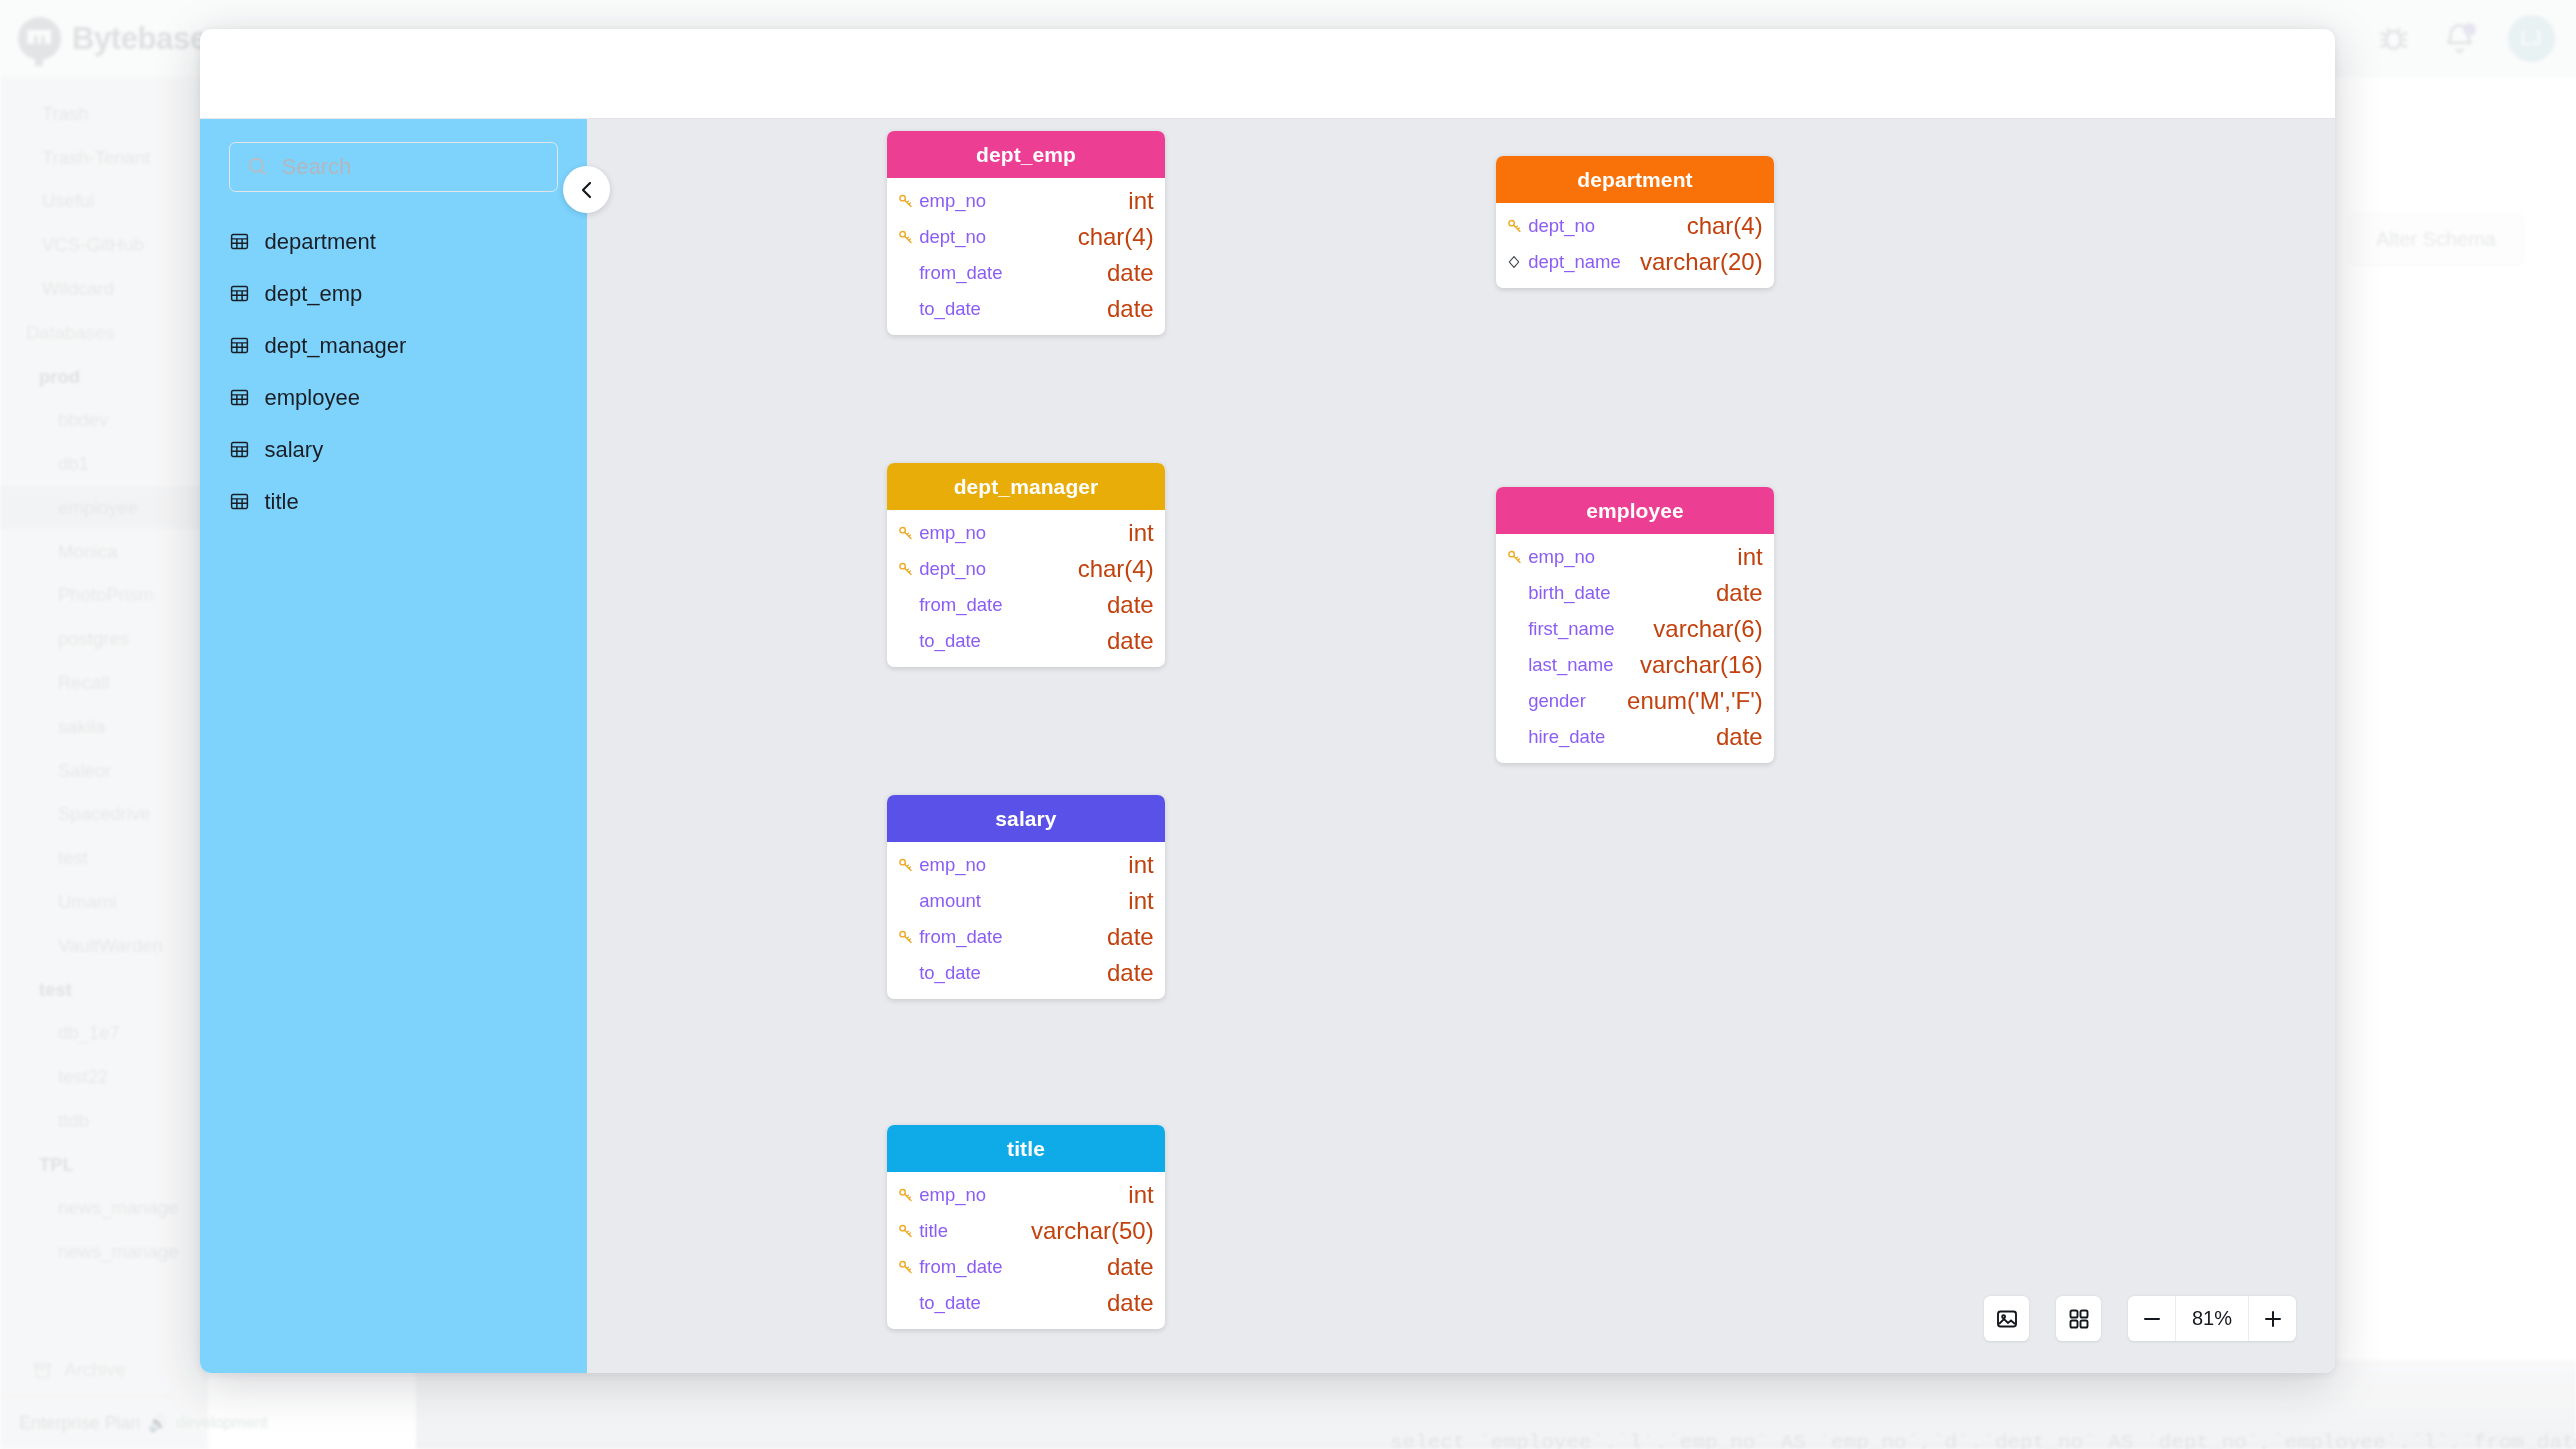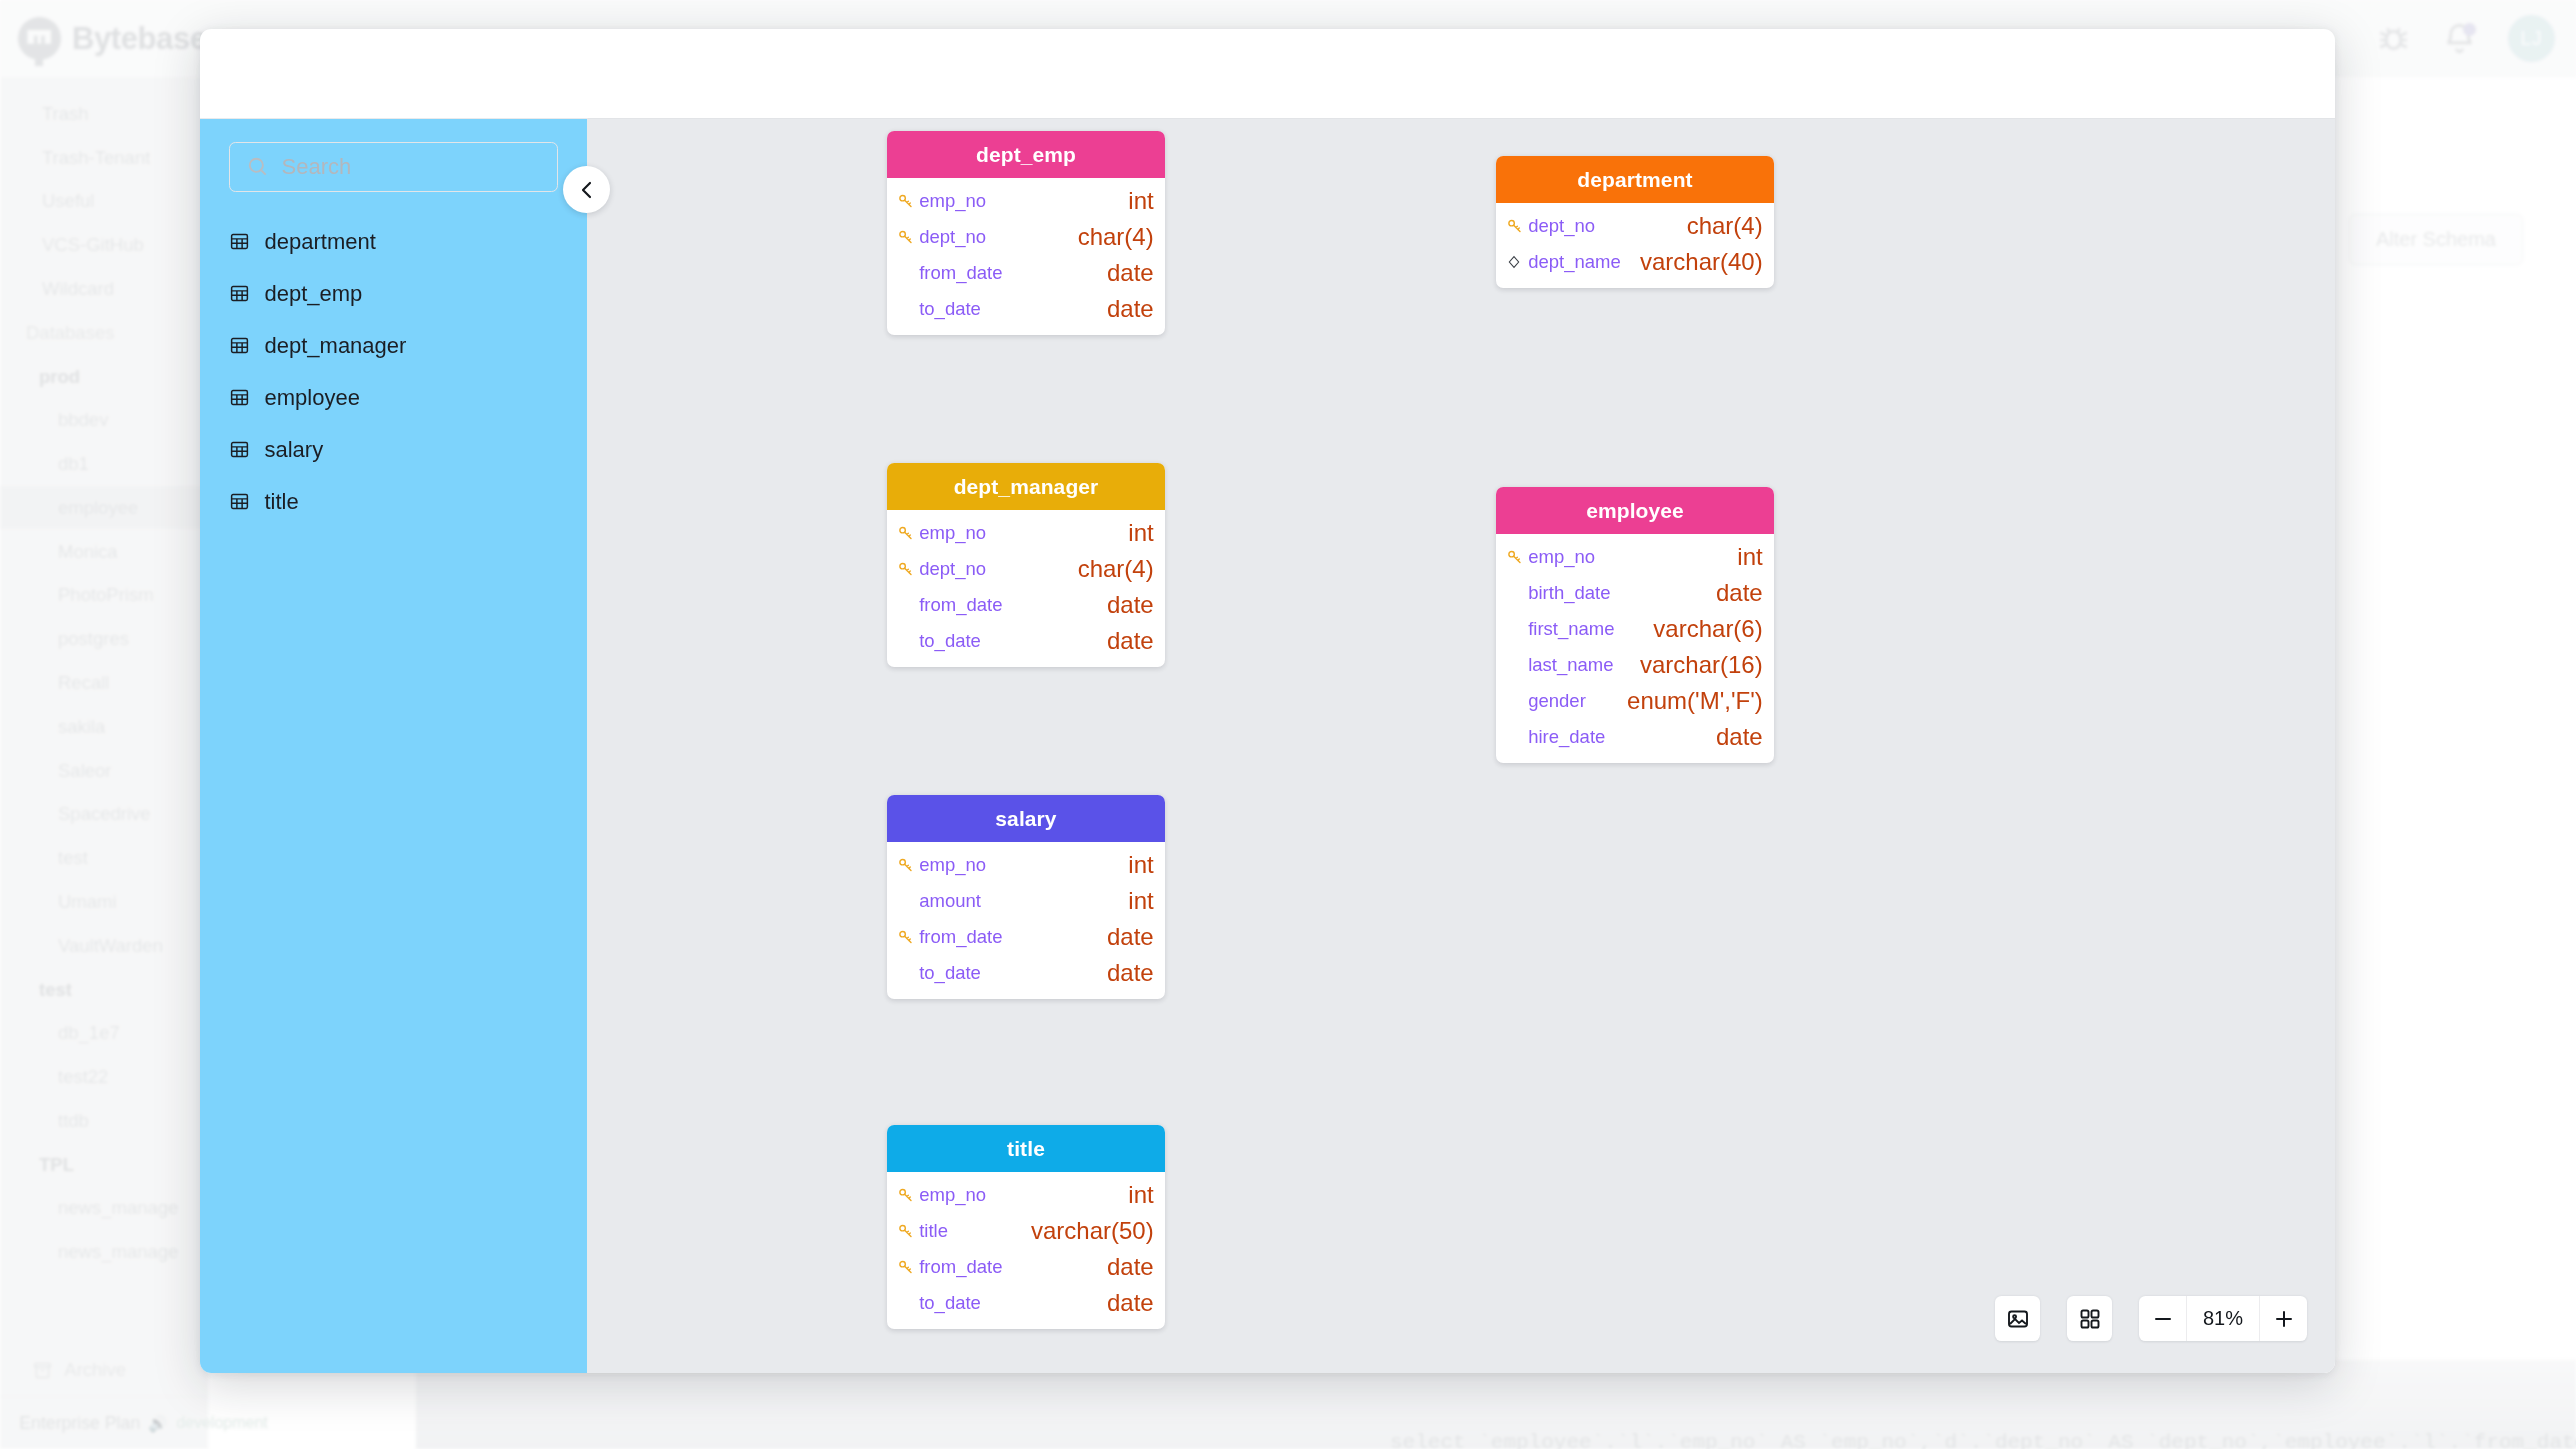--- a/index.html
+++ b/index.html
@@ -195,21 +195,21 @@
   .col-row {
     display: flex; align-items: center;
     height: 36px; padding: 0 11.3px 0 9.7px;
   }
   .col-key { width: 22.5px; flex: none; display: flex; align-items: center; color: #efa922; }
   .col-name { font-size: 18.5px; color: #8b5cf6; flex: 1; }
   .col-type { font-size: 24px; color: #c2410c; white-space: nowrap; }
 
   
   #canvas-toolbar {
-    position: absolute; right: 28px; bottom: 32px;
+    position: absolute; right: 39px; bottom: 32px;
     display: flex; align-items: center; gap: 27px; z-index: 6;
   }
   .tool-btn {
     width: 45px; height: 45px; border-radius: 6.4px; background: #ffffff;
     display: flex; align-items: center; justify-content: center;
     color: #14181d; cursor: pointer; box-shadow: 0 0.8px 2.4px rgba(20,25,35,0.10);
   }
   #zoom-group {
     display: flex; align-items: stretch; height: 45px;
     background: #ffffff; border-radius: 6.4px; overflow: hidden;
@@ -462,21 +462,21 @@
                 <span class="col-name">dept_no</span>
                 <span class="col-type">char(4)</span>
               </div>
               <div class="col-row">
                 <span class="col-key">
                   <svg viewBox="0 0 24 24" width="16" height="16" fill="none" stroke="#3a3f46" stroke-width="1.6">
                     <path d="M12 4l7 8-7 8-7-8z"></path>
                   </svg>
                 </span>
                 <span class="col-name">dept_name</span>
-                <span class="col-type">varchar(40)</span>
+                <span class="col-type">varchar(20)</span>
               </div>
             </div>
           </div>
           <div class="node" style="left: 299px; top: 344px;">
             <div class="node-header" style="background: rgb(232, 173, 9);">dept_manager</div>
             <div class="node-body">
               <div class="col-row">
                 <span class="col-key">
                   <svg viewBox="0 0 24 24" width="17.7" height="17.7" fill="none" stroke="currentColor" stroke-width="1.9" stroke-linecap="round">
                     <circle cx="7.6" cy="8.4" r="3.7"></circle>

